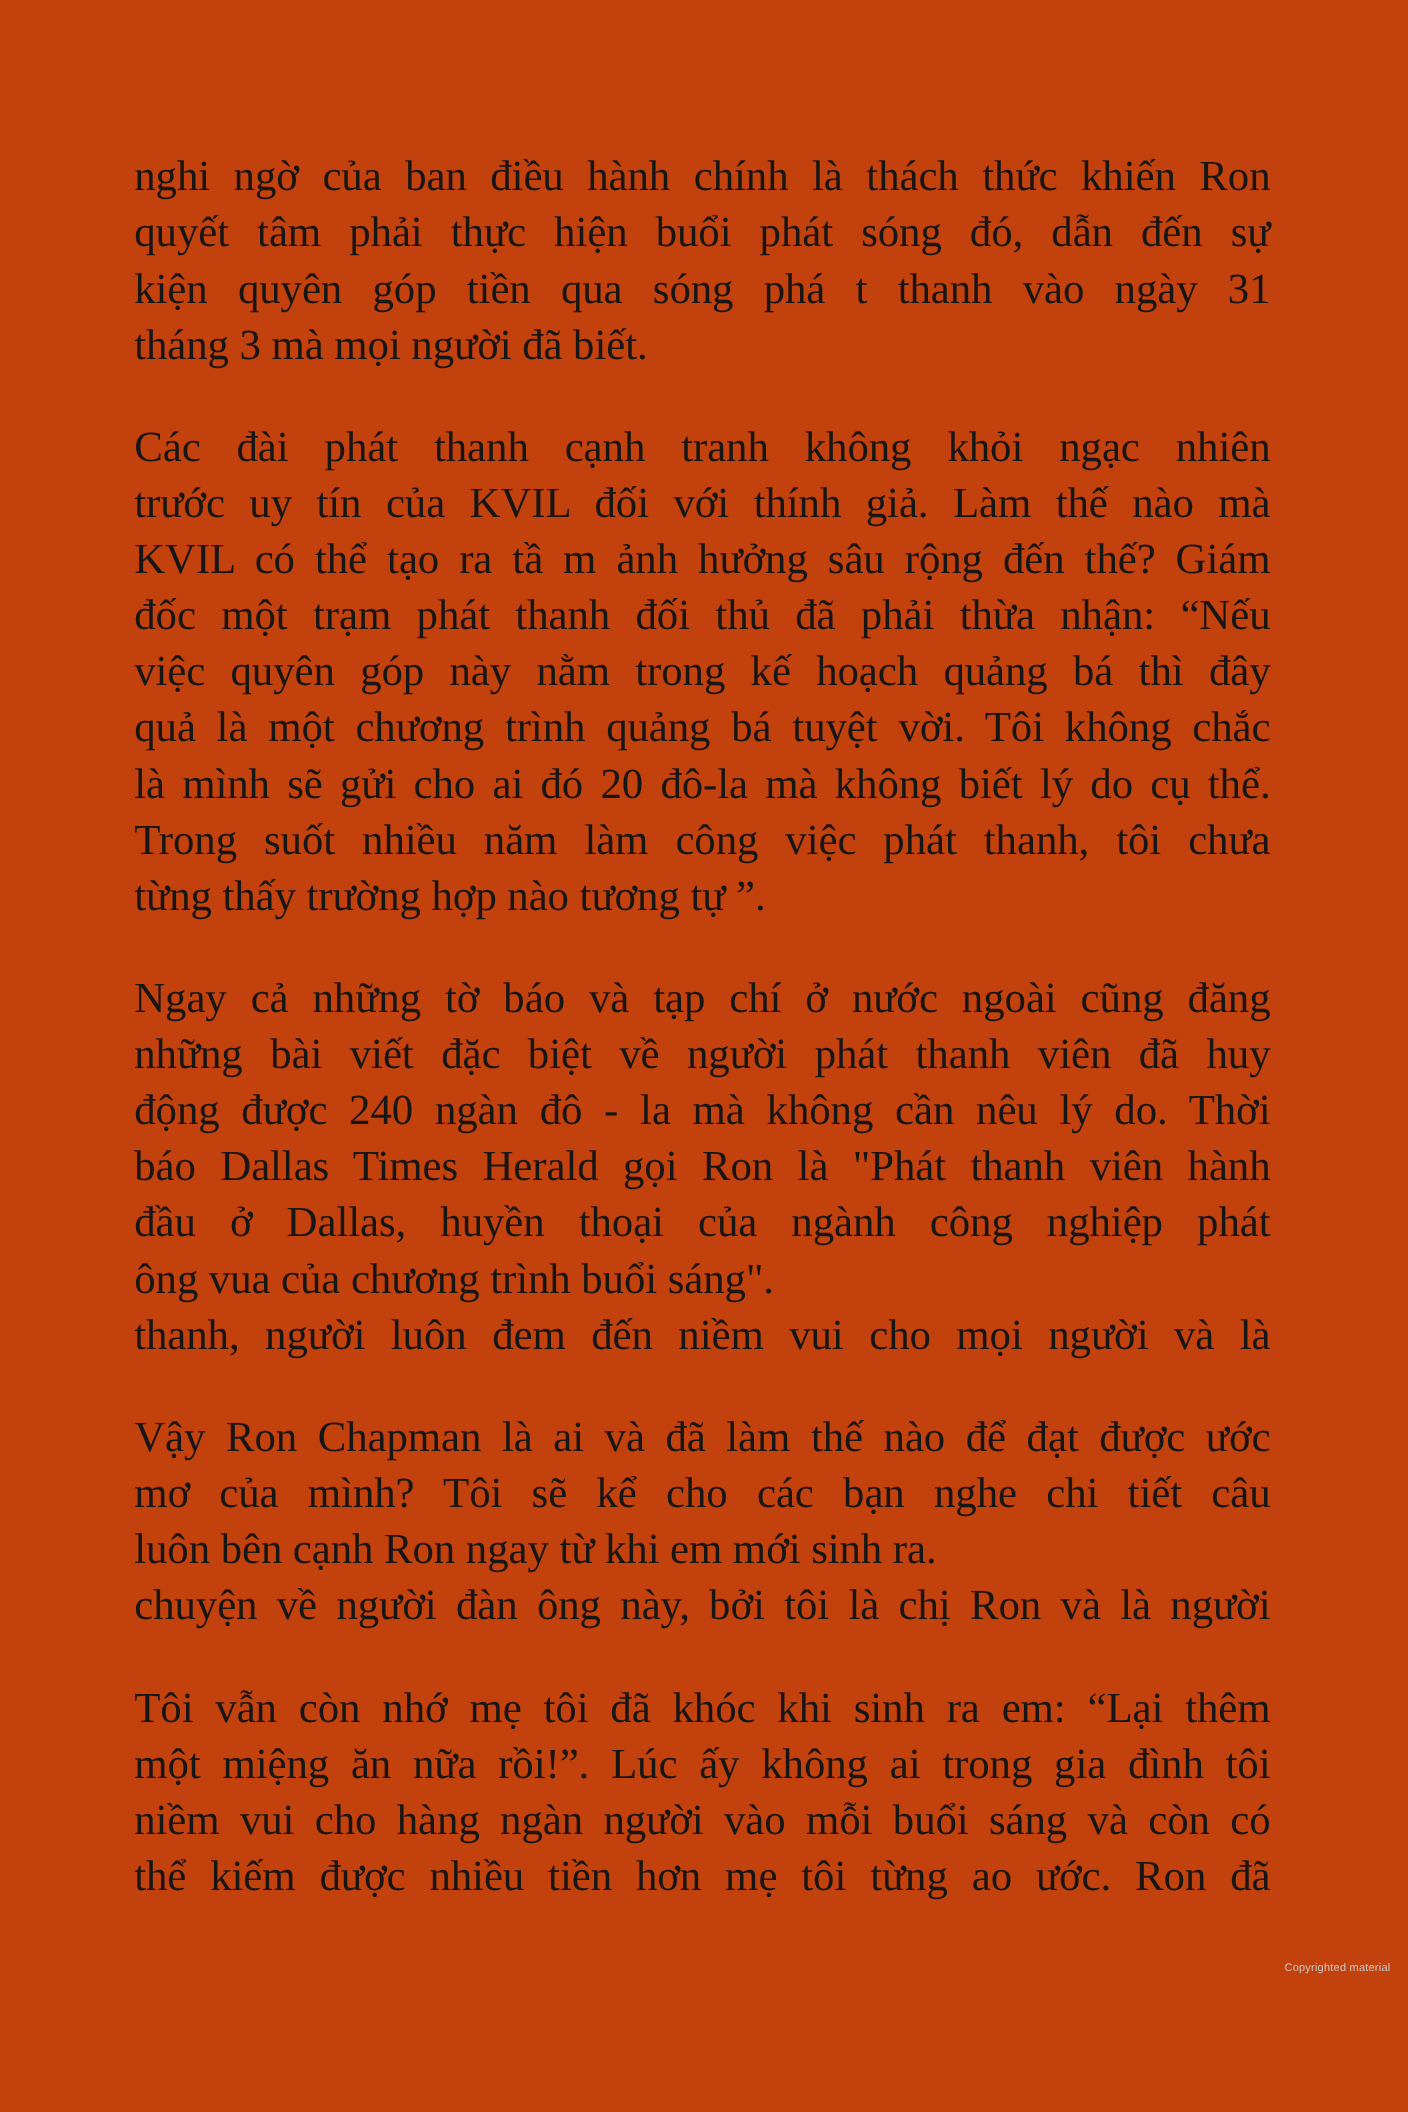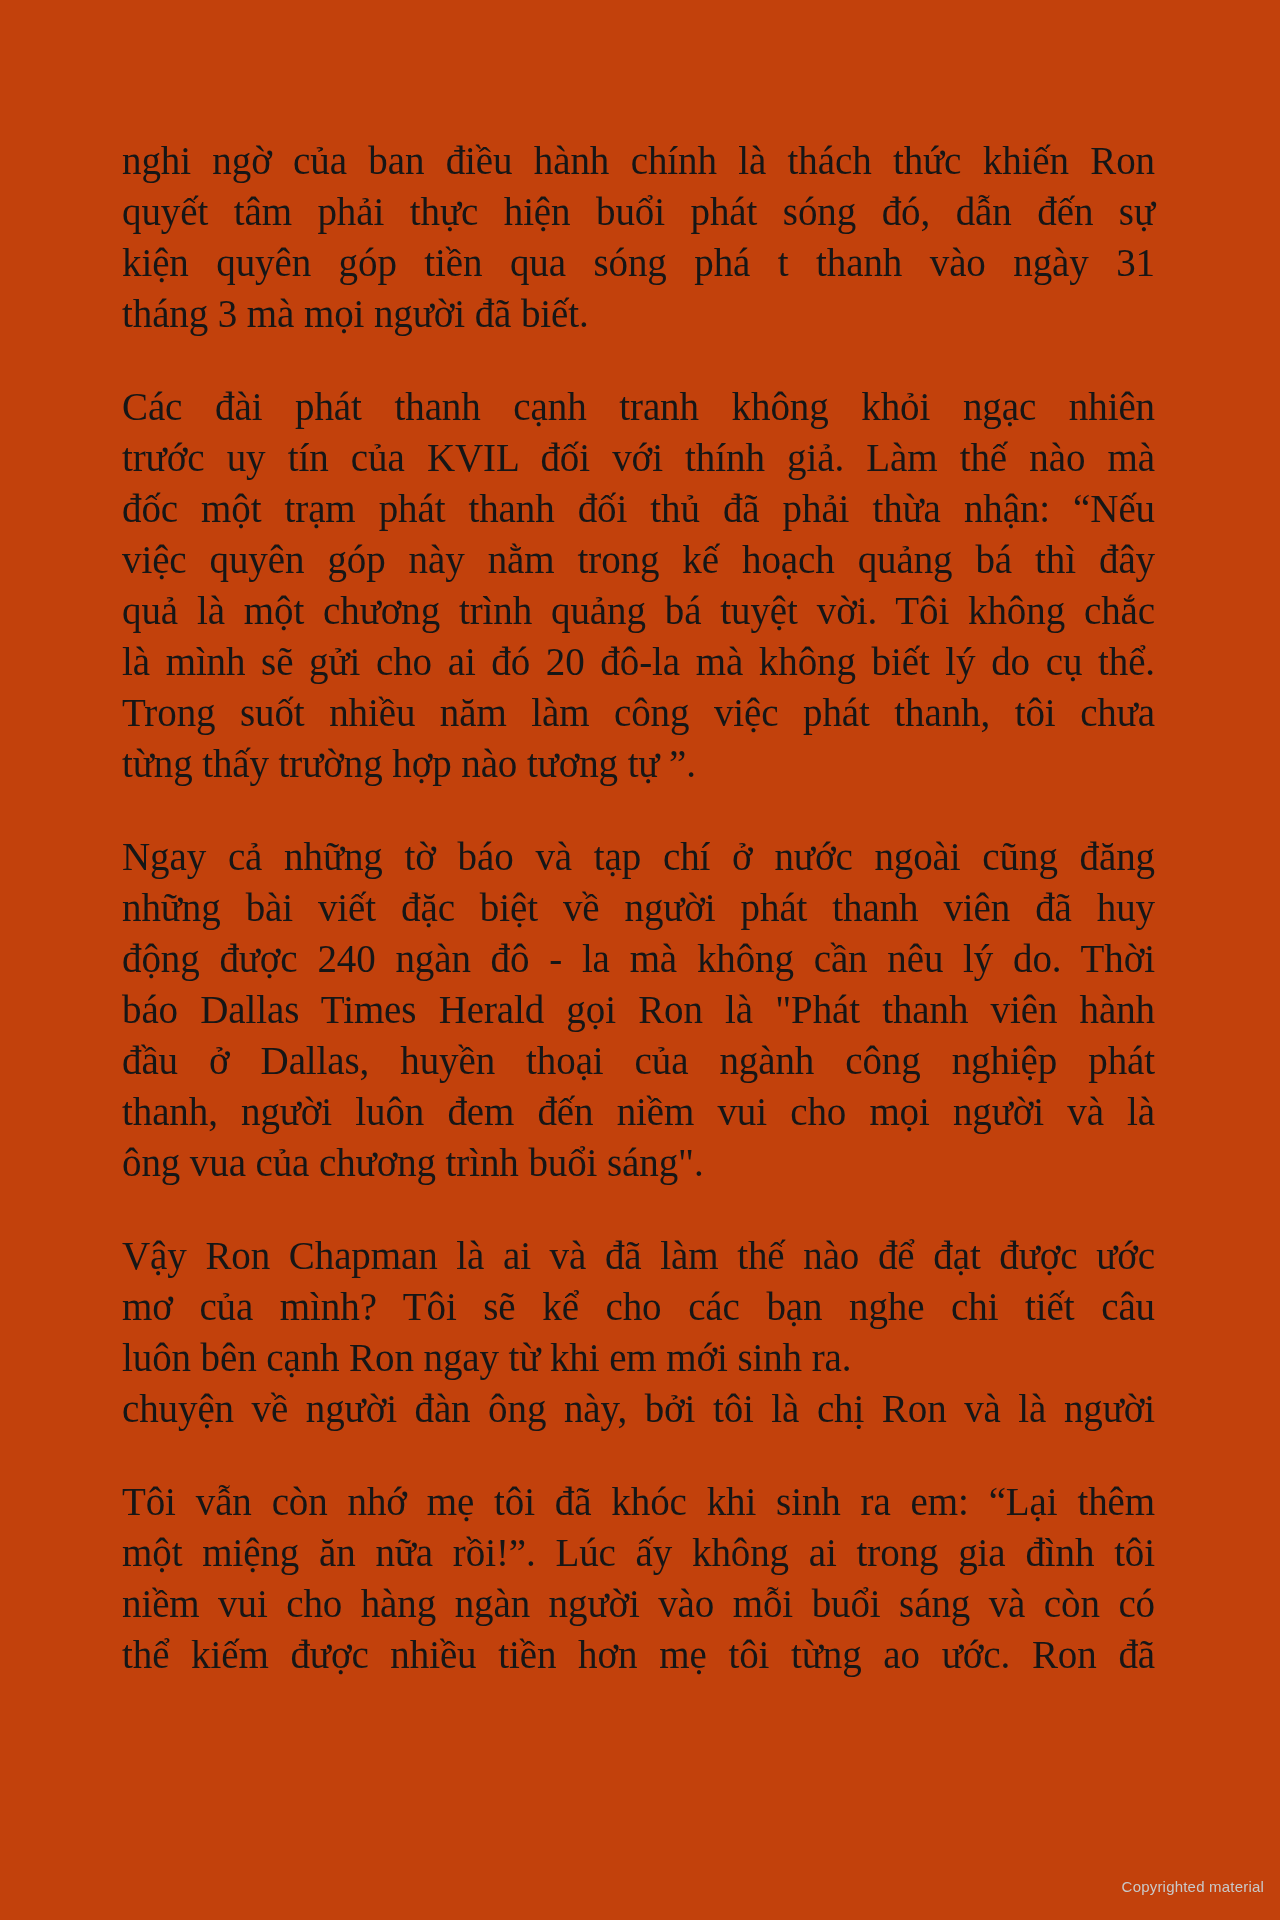--- a/index.html
+++ b/index.html
@@ -36,56 +36,57 @@
     text-align-last: justify;
     white-space: normal;
   }
   .line.flush {
     text-align: left;
     text-align-last: left;
   }
   #watermark {
     position: absolute;
     right: 16px;
-    top: 1878px;
+    top: 1784px;
     font-family: "Liberation Sans", sans-serif;
-    font-size: 15px;
+    font-size: 10px;
     letter-spacing: 0.2px;
     color: #c9c9c9;
   }
 </style>
 </head>
 <body style="background: rgb(255, 255, 255);">
 
 <main id="book-page">
   <section id="text-block" style="color: rgb(22, 22, 22);">
       <div class="para">
         <div class="line">nghi ngờ của ban điều hành chính là thách thức khiến Ron</div>
         <div class="line">quyết tâm phải thực hiện buổi phát sóng đó, dẫn đến sự</div>
         <div class="line">kiện quyên góp tiền qua sóng phá t thanh vào ngày 31</div>
         <div class="line flush">tháng 3 mà mọi người đã biết.</div>
       </div>
       <div class="para">
         <div class="line">Các đài phát thanh cạnh tranh không khỏi ngạc nhiên</div>
         <div class="line">trước uy tín của KVIL đối với thính giả. Làm thế nào mà</div>
+        <div class="line">KVIL có thể tạo ra tầ m ảnh hưởng sâu rộng đến thế? Giám</div>
         <div class="line">đốc một trạm phát thanh đối thủ đã phải thừa nhận: “Nếu</div>
         <div class="line">việc quyên góp này nằm trong kế hoạch quảng bá thì đây</div>
         <div class="line">quả là một chương trình quảng bá tuyệt vời. Tôi không chắc</div>
         <div class="line">là mình sẽ gửi cho ai đó 20 đô-la mà không biết lý do cụ thể.</div>
         <div class="line">Trong suốt nhiều năm làm công việc phát thanh, tôi chưa</div>
         <div class="line flush">từng thấy trường hợp nào tương tự ”.</div>
       </div>
       <div class="para">
         <div class="line">Ngay cả những tờ báo và tạp chí ở nước ngoài cũng đăng</div>
         <div class="line">những bài viết đặc biệt về người phát thanh viên đã huy</div>
         <div class="line">động được 240 ngàn đô - la mà không cần nêu lý do. Thời</div>
         <div class="line">báo Dallas Times Herald gọi Ron là "Phát thanh viên hành</div>
         <div class="line">đầu ở Dallas, huyền thoại của ngành công nghiệp phát</div>
+        <div class="line flush">ông vua của chương trình buổi sáng".</div>
         <div class="line">thanh, người luôn đem đến niềm vui cho mọi người và là</div>
-        <div class="line flush">ông vua của chương trình buổi sáng".</div>
       </div>
       <div class="para">
         <div class="line">Vậy Ron Chapman là ai và đã làm thế nào để đạt được ước</div>
         <div class="line">mơ của mình? Tôi sẽ kể cho các bạn nghe chi tiết câu</div>
         <div class="line flush">luôn bên cạnh Ron ngay từ khi em mới sinh ra.</div>
         <div class="line">chuyện về người đàn ông này, bởi tôi là chị Ron và là người</div>
       </div>
       <div class="para">
         <div class="line">Tôi vẫn còn nhớ mẹ tôi đã khóc khi sinh ra em: “Lại thêm</div>
         <div class="line">một miệng ăn nữa rồi!”. Lúc ấy không ai trong gia đình tôi</div>

